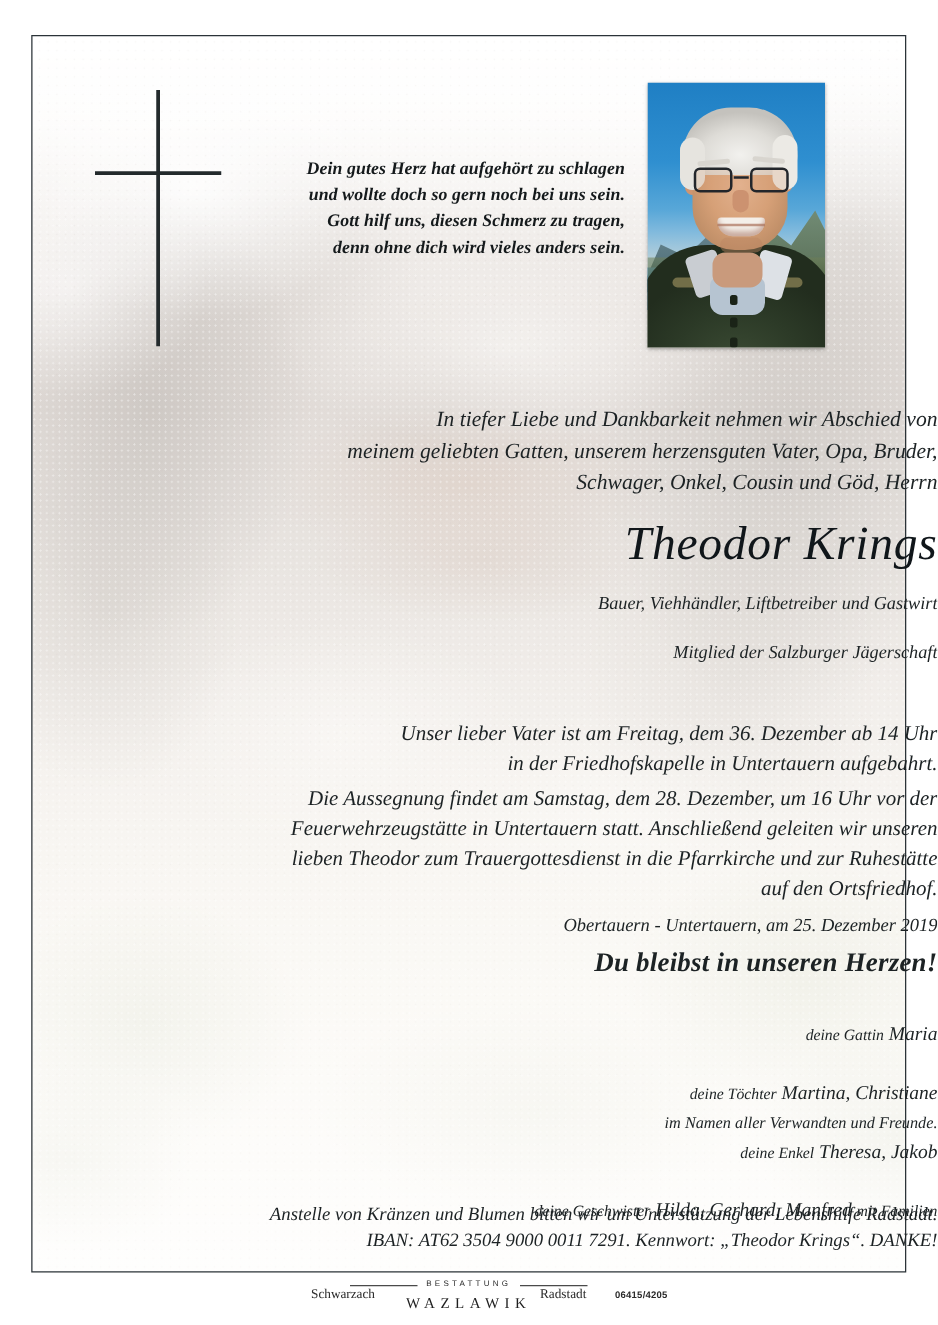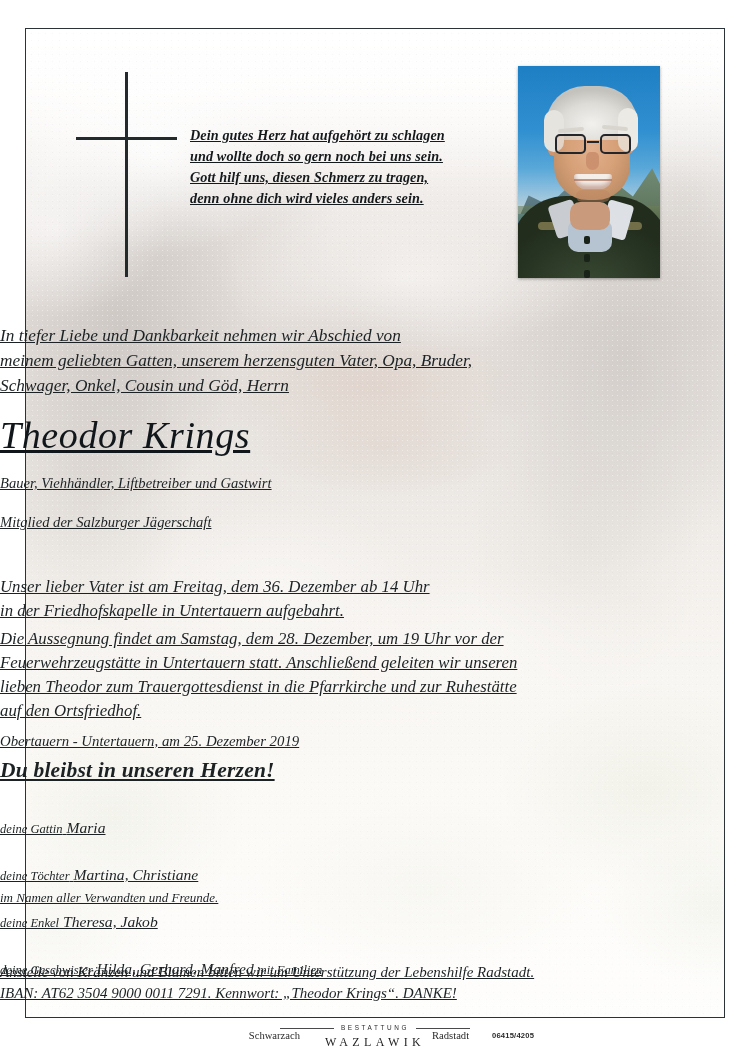--- a/index.html
+++ b/index.html
@@ -263,28 +263,27 @@
     background: #f4efe9;
     border-radius: 4px 4px 16px 16px;
     box-shadow: inset 0 -4px 4px rgba(150,90,70,0.45);
   }
   .p-mouth-line { position: absolute; left: 56px; top: 113px; width: 38px; height: 1.6px; background: #a9705a; opacity: 0.7; }
   .p-chin { position: absolute; left: 58px; top: 124px; width: 34px; height: 12px; background: rgba(186,132,98,0.45); border-radius: 10px; }
 
   
   .txt {
     position: absolute;
-    text-align: left;
+    text-align: right;
     color: #1c2224;
     line-height: 1.26;
     font-style: italic;
     width: 100%;
     left: 0;
     white-space: pre-line;
-    text-decoration: underline;
   }
 
   .poem {
     left: 190px;
     top: 125px;
     width: 310px;
     font-size: 14.2px;
     font-weight: bold;
     line-height: 1.48;
     letter-spacing: 0.1px;
@@ -509,21 +508,21 @@
 
   <div class="txt occupation">
     <div>Bauer, Viehhändler, Liftbetreiber und Gastwirt</div>
     <div>Mitglied der Salzburger Jägerschaft</div>
   </div>
 
 
   <div class="txt viewing">Unser lieber Vater ist am Freitag, dem 36. Dezember ab 14 Uhr
 in der Friedhofskapelle in Untertauern aufgebahrt.</div>
 
-  <div class="txt blessing">Die Aussegnung findet am Samstag, dem 28. Dezember, um 19 Uhr vor der
+  <div class="txt blessing">Die Aussegnung findet am Samstag, dem 28. Dezember, um 16 Uhr vor der
 Feuerwehrzeugstätte in Untertauern statt. Anschließend geleiten wir unseren
 lieben Theodor zum Trauergottesdienst in die Pfarrkirche und zur Ruhestätte
 auf den Ortsfriedhof.</div>
 
   <div class="txt place-date">Obertauern - Untertauern, am 25. Dezember 2019</div>
 
   <div class="txt farewell">Du bleibst in unseren Herzen!</div>
 
   <div class="txt family">
     <div><span class="small">deine Gattin</span> <span>Maria</span></div>

